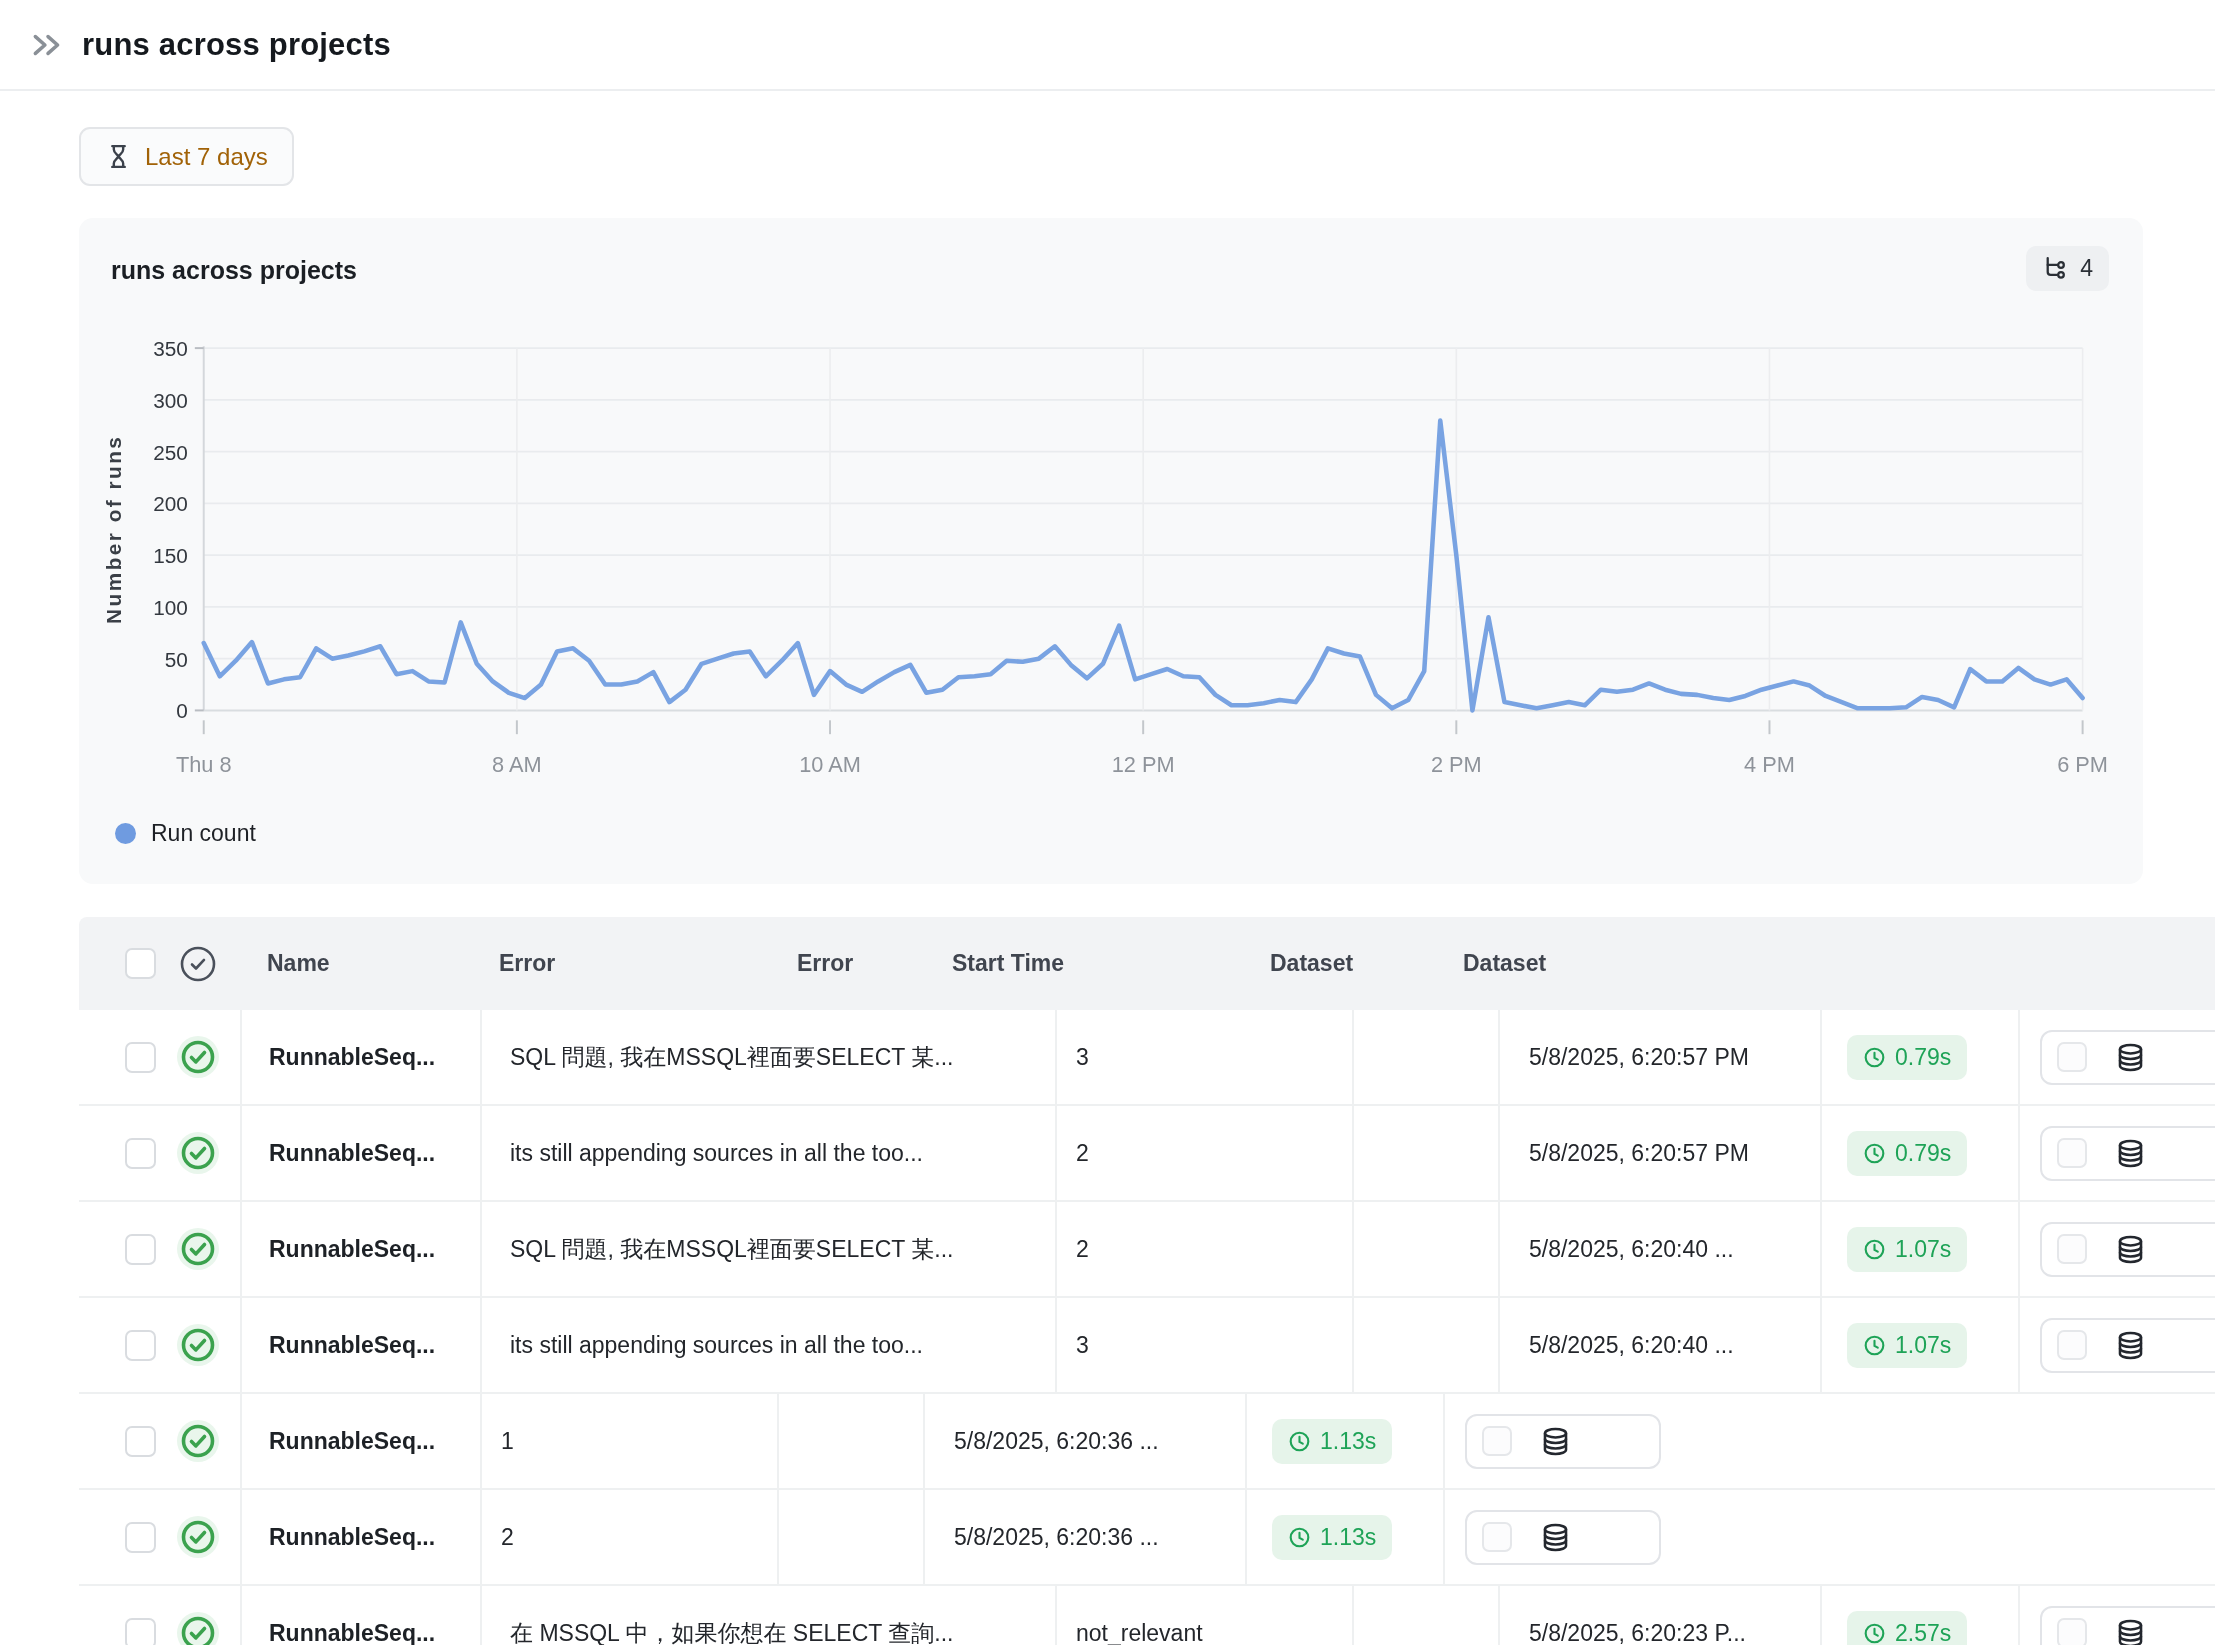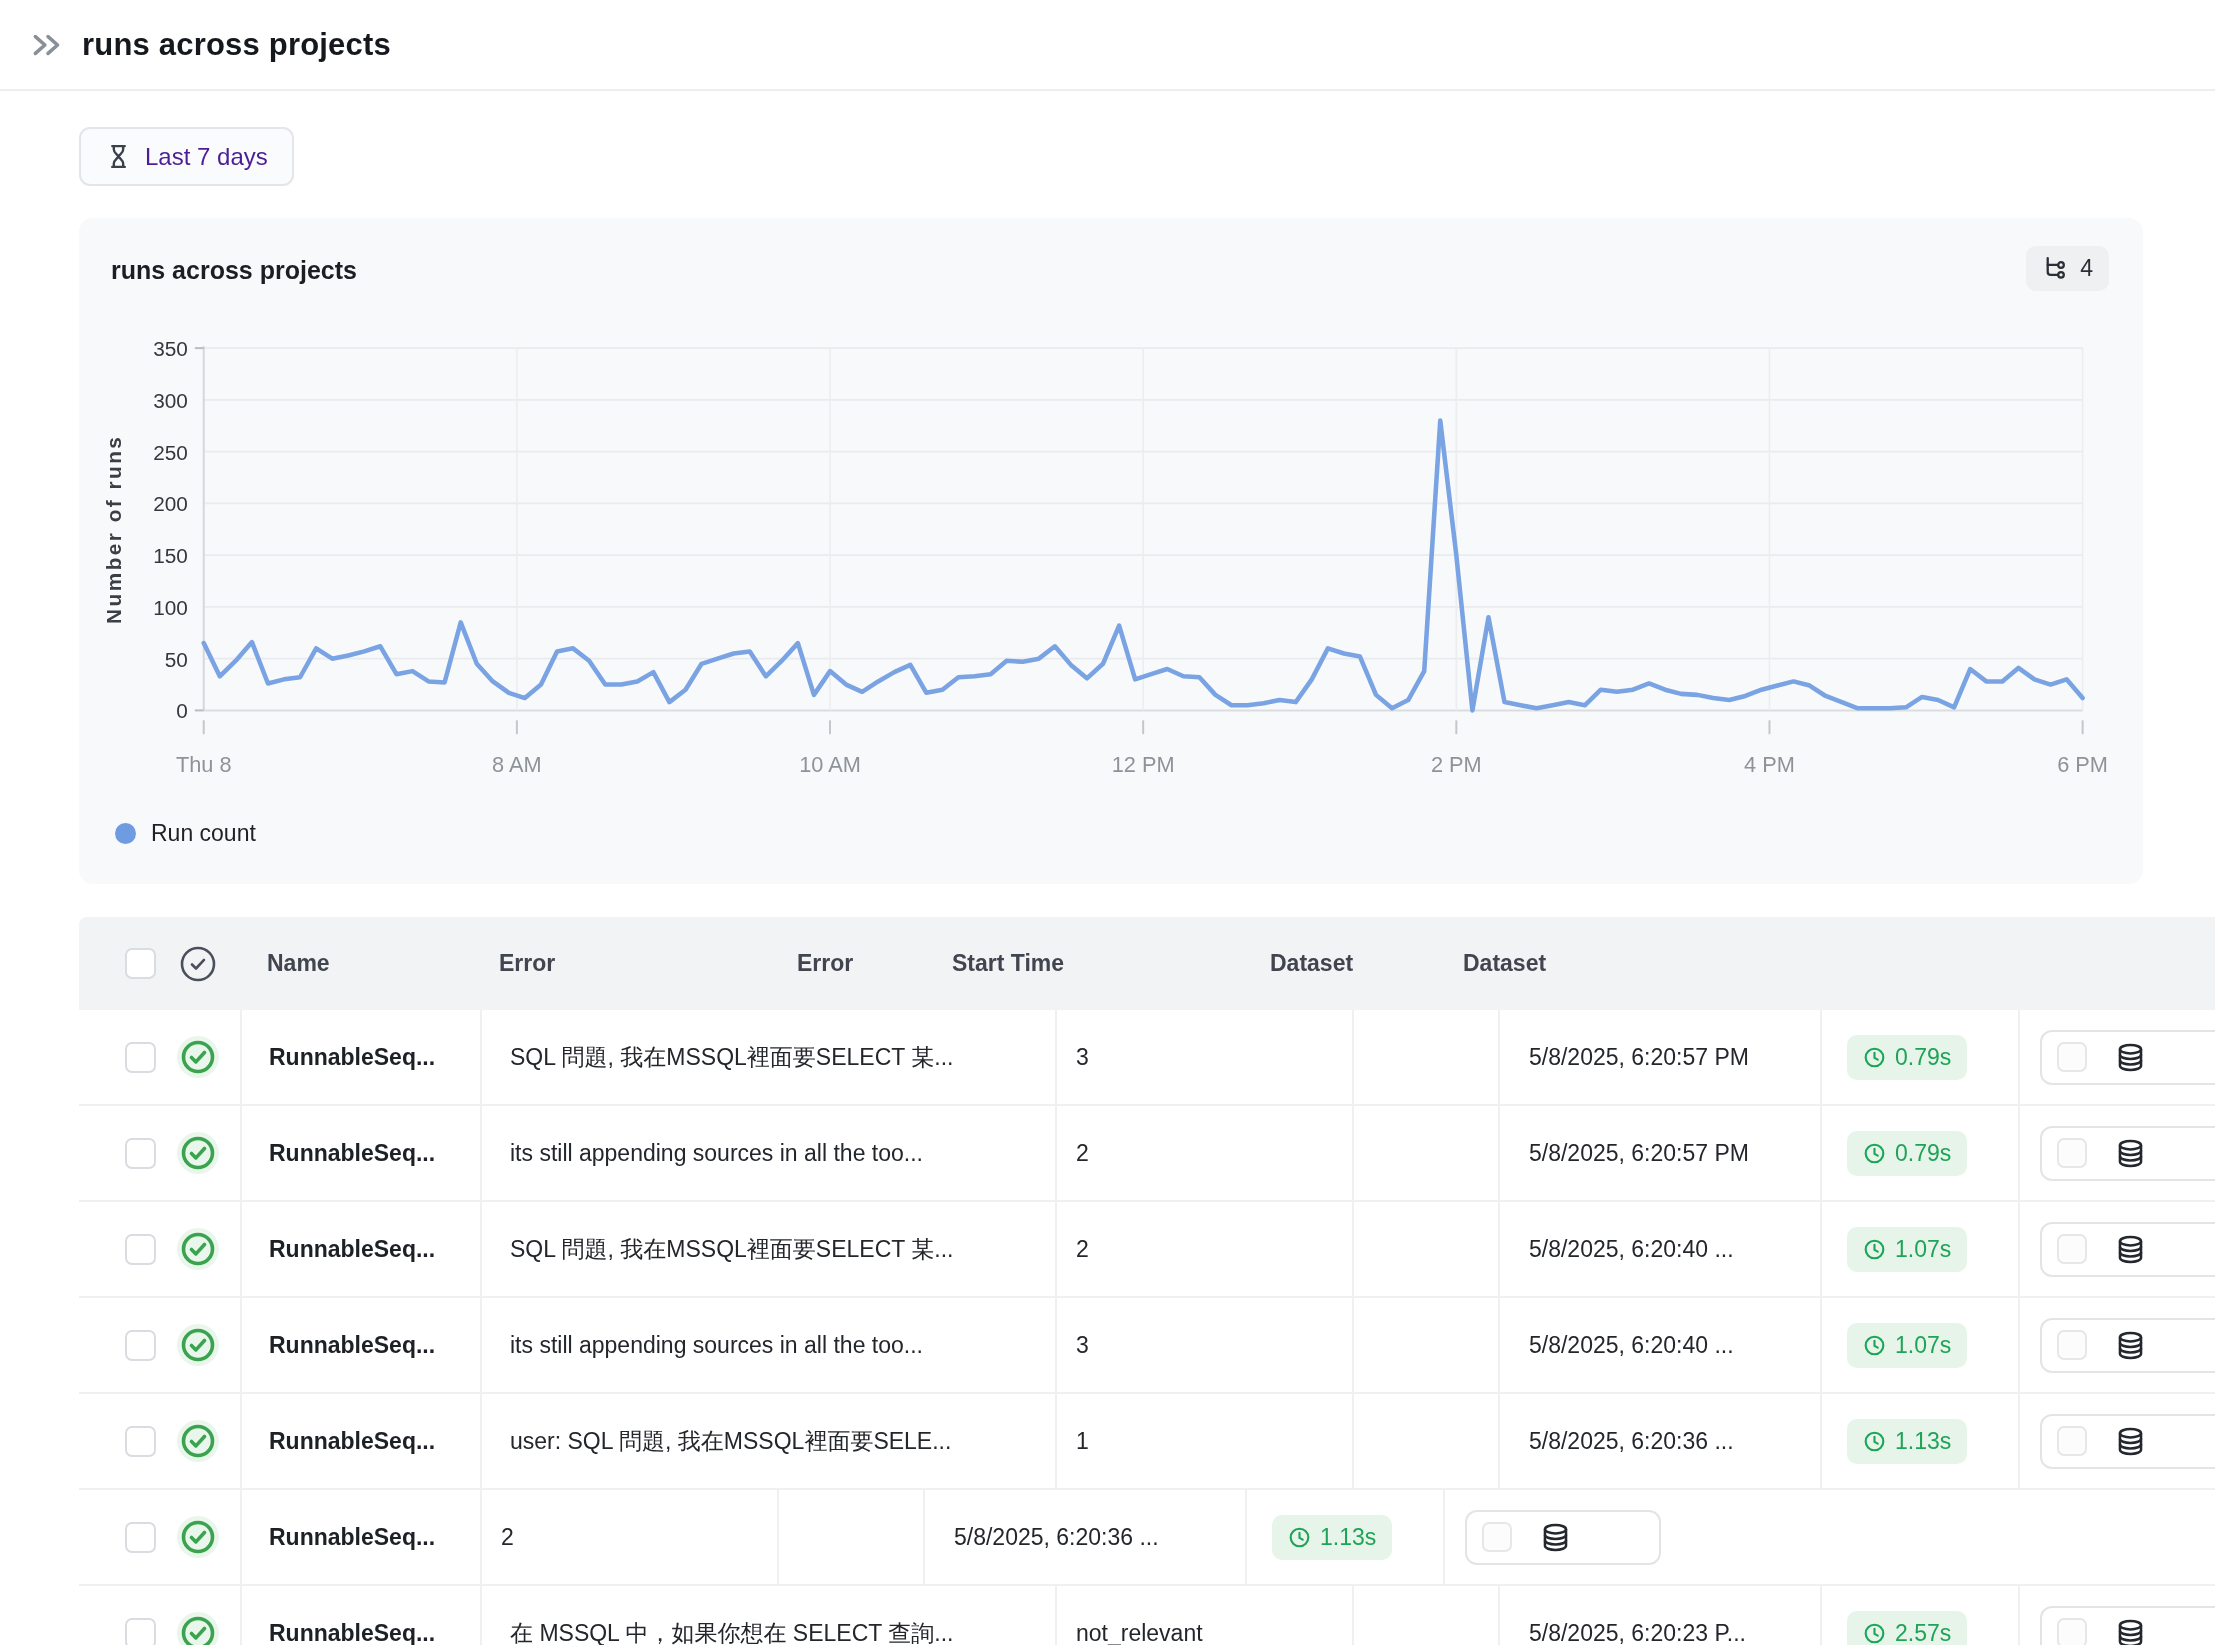--- a/index.html
+++ b/index.html
@@ -14,21 +14,21 @@
     font-family:"Liberation Sans","DejaVu Sans",sans-serif;color:var(--text);position:relative}
 
   
   .topbar{position:absolute;top:0;left:0;width:2216px;height:91px;border-bottom:2px solid #eceef0;
     display:flex;align-items:center;gap:16px;padding-left:28px;background:#fff}
   .topbar h1{font-size:31px;font-weight:700;color:#15191e;letter-spacing:0.2px}
 
   
   .time-btn{position:absolute;top:127px;left:79px;display:inline-flex;align-items:center;gap:13px;
     height:59px;padding:0 24px;border:2px solid #e3e5e8;border-radius:11px;background:#fafbfc;
-    font-size:24px;color:#4c1d95;cursor:pointer}
+    font-size:24px;color:#a16207;cursor:pointer}
 
   
   .card{position:absolute;left:79px;top:218px;width:2064px;height:666px;background:var(--card-bg);
     border-radius:14px}
   .card-title{position:absolute;left:32px;top:38px;font-size:25px;font-weight:700;color:#1b1f24}
   .card-badge{position:absolute;top:28px;right:34px;display:flex;align-items:center;gap:11px;
     padding:9px 16px;background:#eef0f2;border-radius:10px;font-size:23px;color:#2a2f36;font-weight:500}
   .chart-svg{position:absolute;left:0;top:40px;width:2064px;height:594px}
   .legend{position:absolute;left:36px;top:602px;display:flex;align-items:center;gap:15px}
   .legend-dot{width:21px;height:21px;border-radius:50%;background:var(--legend-dot)}
@@ -347,21 +347,20 @@
           <div class="cell c2">
             <span style="display:inline-flex">
               <svg viewBox="0 0 44 44" width="44" height="44">
                 <circle cx="22" cy="22" r="21" fill="#e9f6ec"></circle>
                 <circle cx="22" cy="22" r="14.5" fill="none" stroke="#3ba24e" stroke-width="3.6"></circle>
                 <path d="M15.5 22.5l4.4 4.4 8.6-9.4" fill="none" stroke="#3ba24e" stroke-width="3.6" stroke-linecap="round" stroke-linejoin="round"></path>
               </svg>
             </span>
           </div>
           <div class="cell c3 td name">RunnableSeq...</div>
-          <div class="cell c4 td">user: SQL 問題, 我在MSSQL裡面要SELE...</div>
           <div class="cell c5 td">1</div>
           <div class="cell c6 td"></div>
           <div class="cell c7 td">5/8/2025, 6:20:36 ...</div>
           <div class="cell c8">
             <span class="pill">
               <span style="display:inline-flex">
                 <svg viewBox="0 0 24 24" width="23" height="23" fill="none" stroke="#1ea357" stroke-width="2.2" stroke-linecap="round">
                   <circle cx="12" cy="12" r="9.2"></circle>
                   <path d="M12 7v5.3l3.4 2"></path>
                 </svg>

